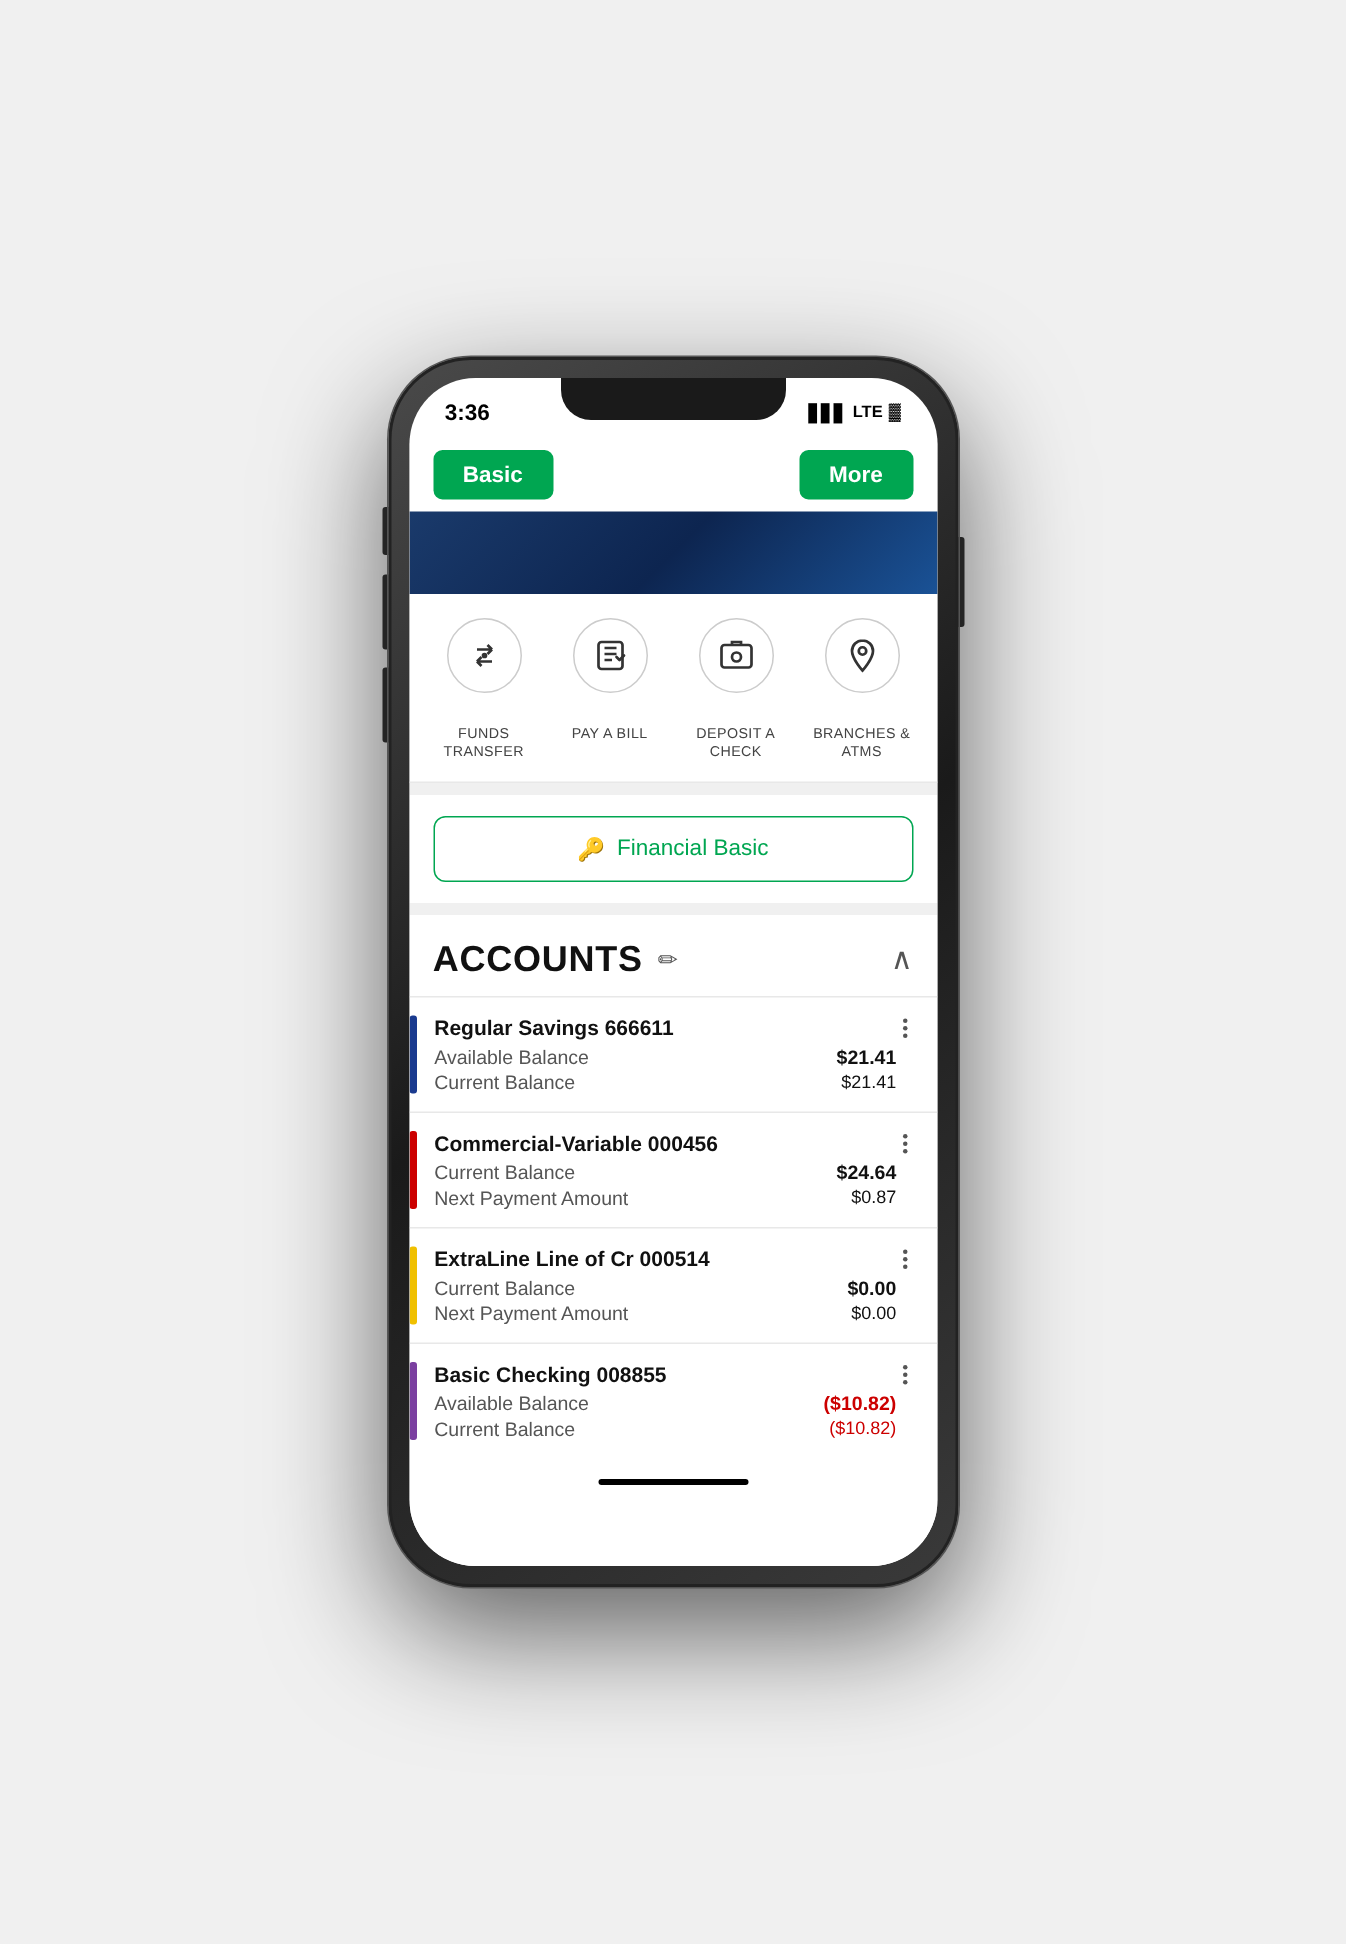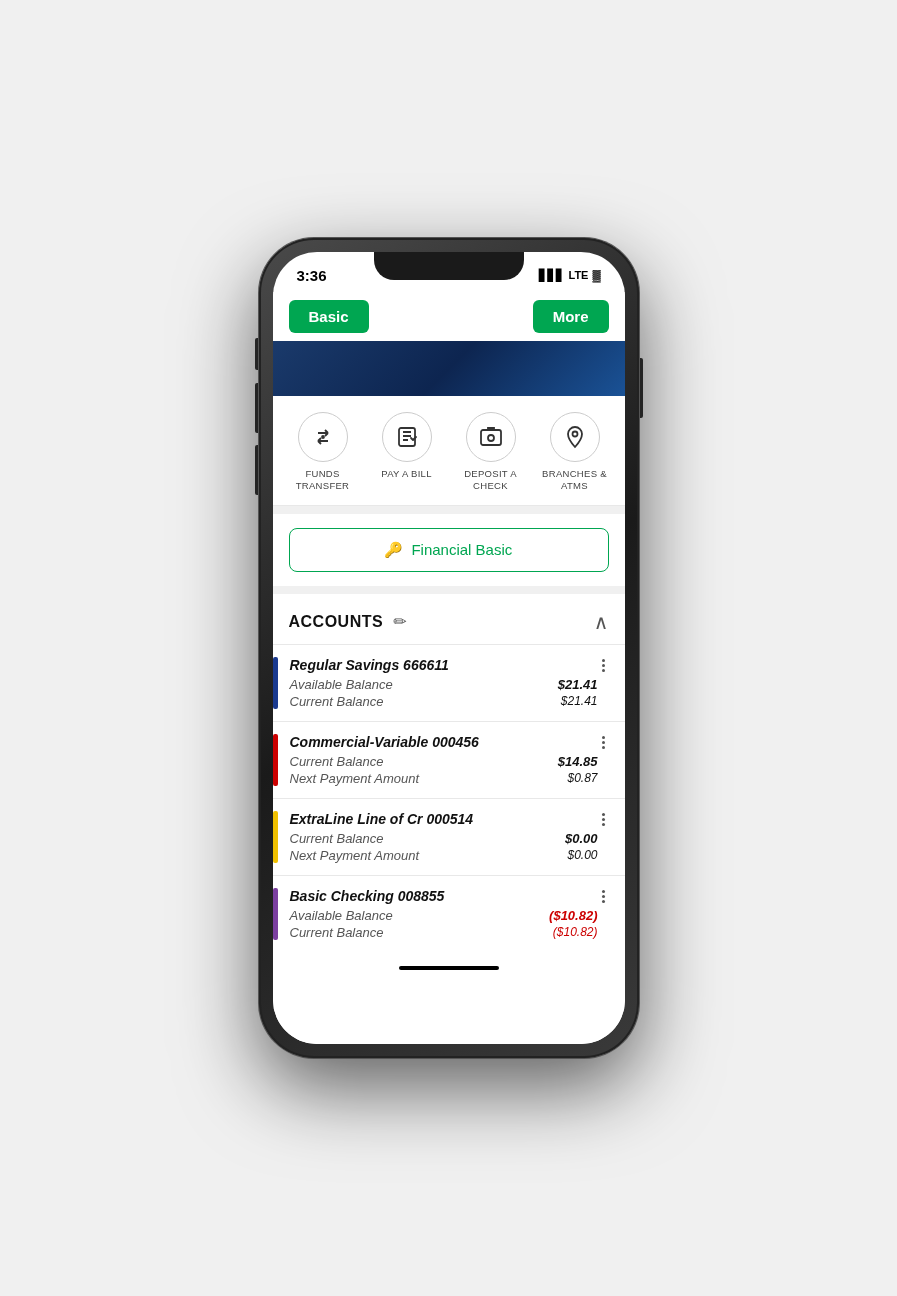--- a/index.html
+++ b/index.html
@@ -112,21 +112,21 @@
       display: flex;
       justify-content: space-around;
       padding: 16px 8px 12px;
       border-bottom: 1px solid #e8e8e8;
     }
 
     .action-item {
       display: flex;
       flex-direction: column;
       align-items: center;
-      gap: 6px;
+      gap: 22px;
       width: 70px;
     }
 
     .action-icon {
       width: 50px;
       height: 50px;
       border-radius: 50%;
       border: 1.5px solid #ccc;
       display: flex;
       align-items: center;
@@ -188,21 +188,21 @@
       padding: 16px 16px 10px;
     }
 
     .accounts-title-group {
       display: flex;
       align-items: center;
       gap: 10px;
     }
 
     .accounts-title {
-      font-size: 16px;
+      font-size: 24px;
       font-weight: 800;
       color: #111;
       letter-spacing: 0.5px;
     }
 
     .edit-icon {
       font-size: 16px;
       color: #555;
       cursor: pointer;
     }
@@ -213,21 +213,20 @@
       cursor: pointer;
     }
 
     
     .account-row {
       display: flex;
       align-items: stretch;
       padding: 12px 16px 12px 0;
       border-top: 1px solid #e8e8e8;
       position: relative;
-      font-style: italic;
     }
 
     .account-color-bar {
       width: 5px;
       border-radius: 2px;
       margin-right: 12px;
       flex-shrink: 0;
     }
 
     .account-info {
@@ -454,21 +453,21 @@
           <div class="dot"></div>
         </div>
       </div>
 
       <div class="account-row">
         <div class="account-color-bar" style="background:#cc0000;"></div>
         <div class="account-info">
           <div class="account-name">Commercial-Variable 000456</div>
           <div class="balance-row">
             <span class="balance-label">Current Balance</span>
-            <span class="balance-value bold">$14.85</span>
+            <span class="balance-value bold">$24.64</span>
           </div>
           <div class="balance-row">
             <span class="balance-label">Next Payment Amount</span>
             <span class="balance-value">$0.87</span>
           </div>
         </div>
         <div class="account-menu">
           <div class="dot"></div>
           <div class="dot"></div>
           <div class="dot"></div>

